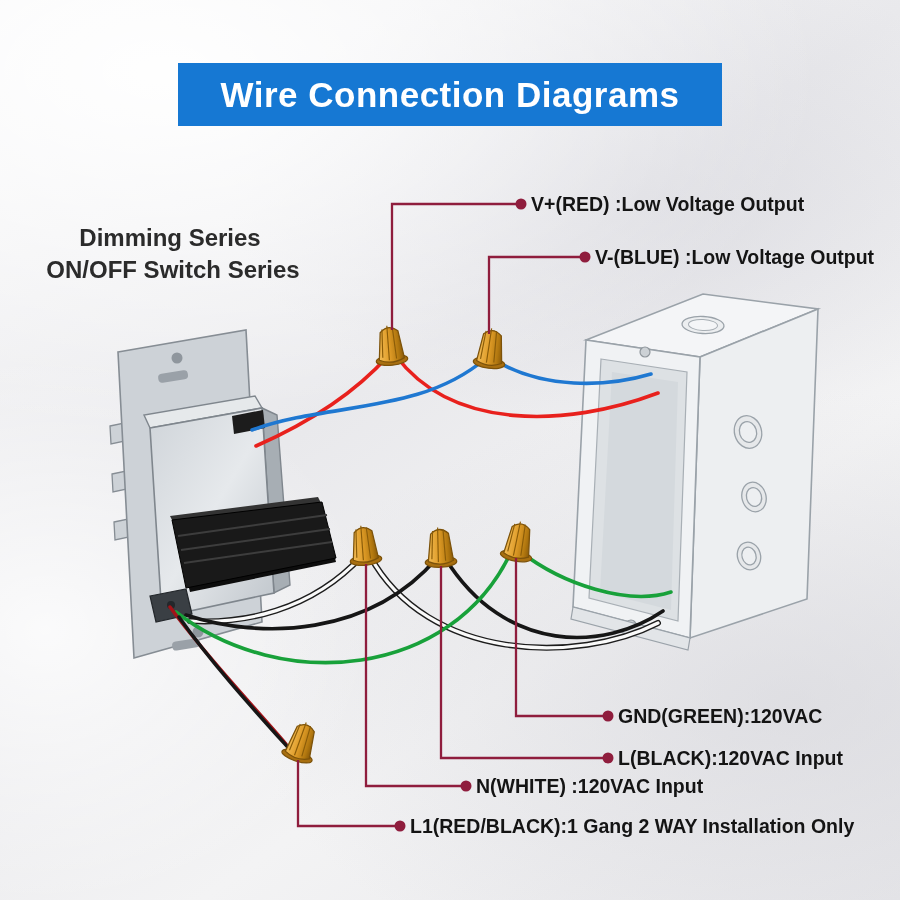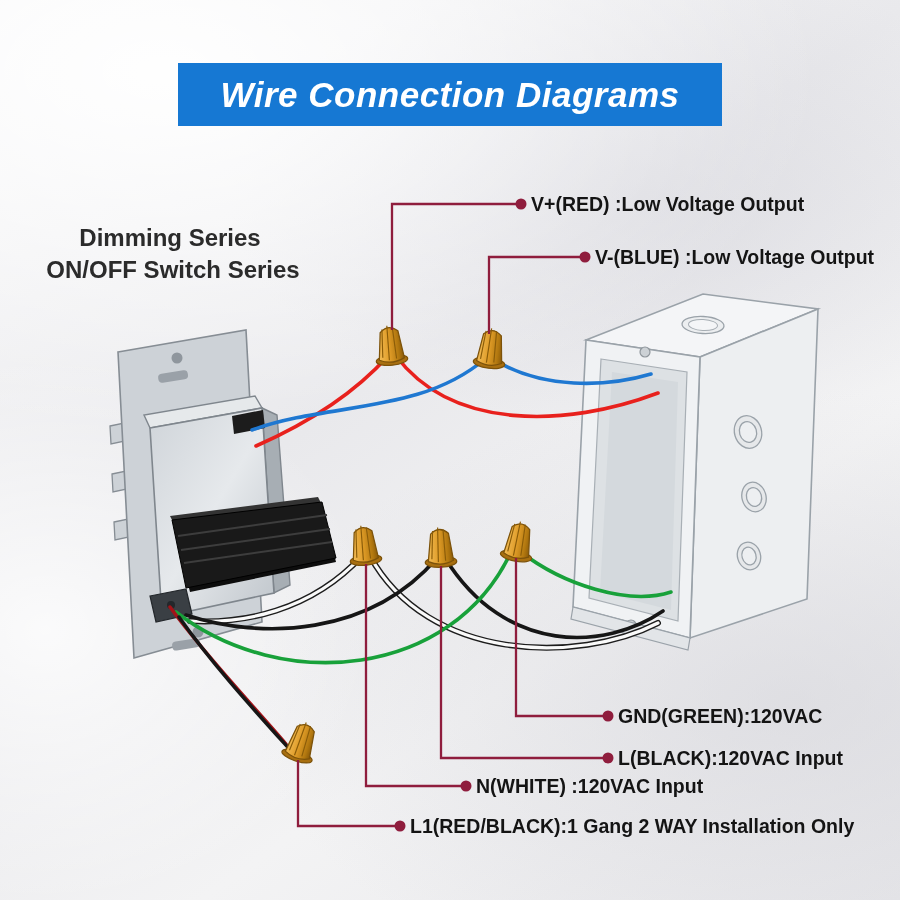--- a/index.html
+++ b/index.html
@@ -11,21 +11,21 @@
       radial-gradient(900px 520px at 88% 78%, rgba(210,210,216,.55), rgba(255,255,255,0) 60%),
       radial-gradient(760px 420px at 72% 22%, rgba(206,206,214,.45), rgba(255,255,255,0) 55%),
       radial-gradient(600px 500px at 5% 70%, rgba(255,255,255,.8), rgba(255,255,255,0) 55%),
       linear-gradient(145deg,#f7f7f8 0%,#e9e9ec 42%,#f3f3f4 68%,#e7e7ea 100%);
   }
   .banner{
     position:absolute;left:178px;top:63px;width:544px;height:63px;
     background:#1678d3;display:flex;align-items:center;justify-content:center;
   }
   .banner span{
-    color:#ffffff;font-size:35px;font-weight:700;letter-spacing:.5px;font-style:italic;
+    color:#ffffff;font-size:35px;font-weight:700;letter-spacing:.5px;
   }
   svg{position:absolute;left:0;top:0;}
   text{font-family:"Liberation Sans","DejaVu Sans",sans-serif;}
   .series-text{font-size:24px;font-weight:700;fill:#2b2b2b;}
   .wire-label{font-size:19.5px;font-weight:700;fill:#141414;}
 </style>
 </head>
 <body>
 
 <div id="stage">

